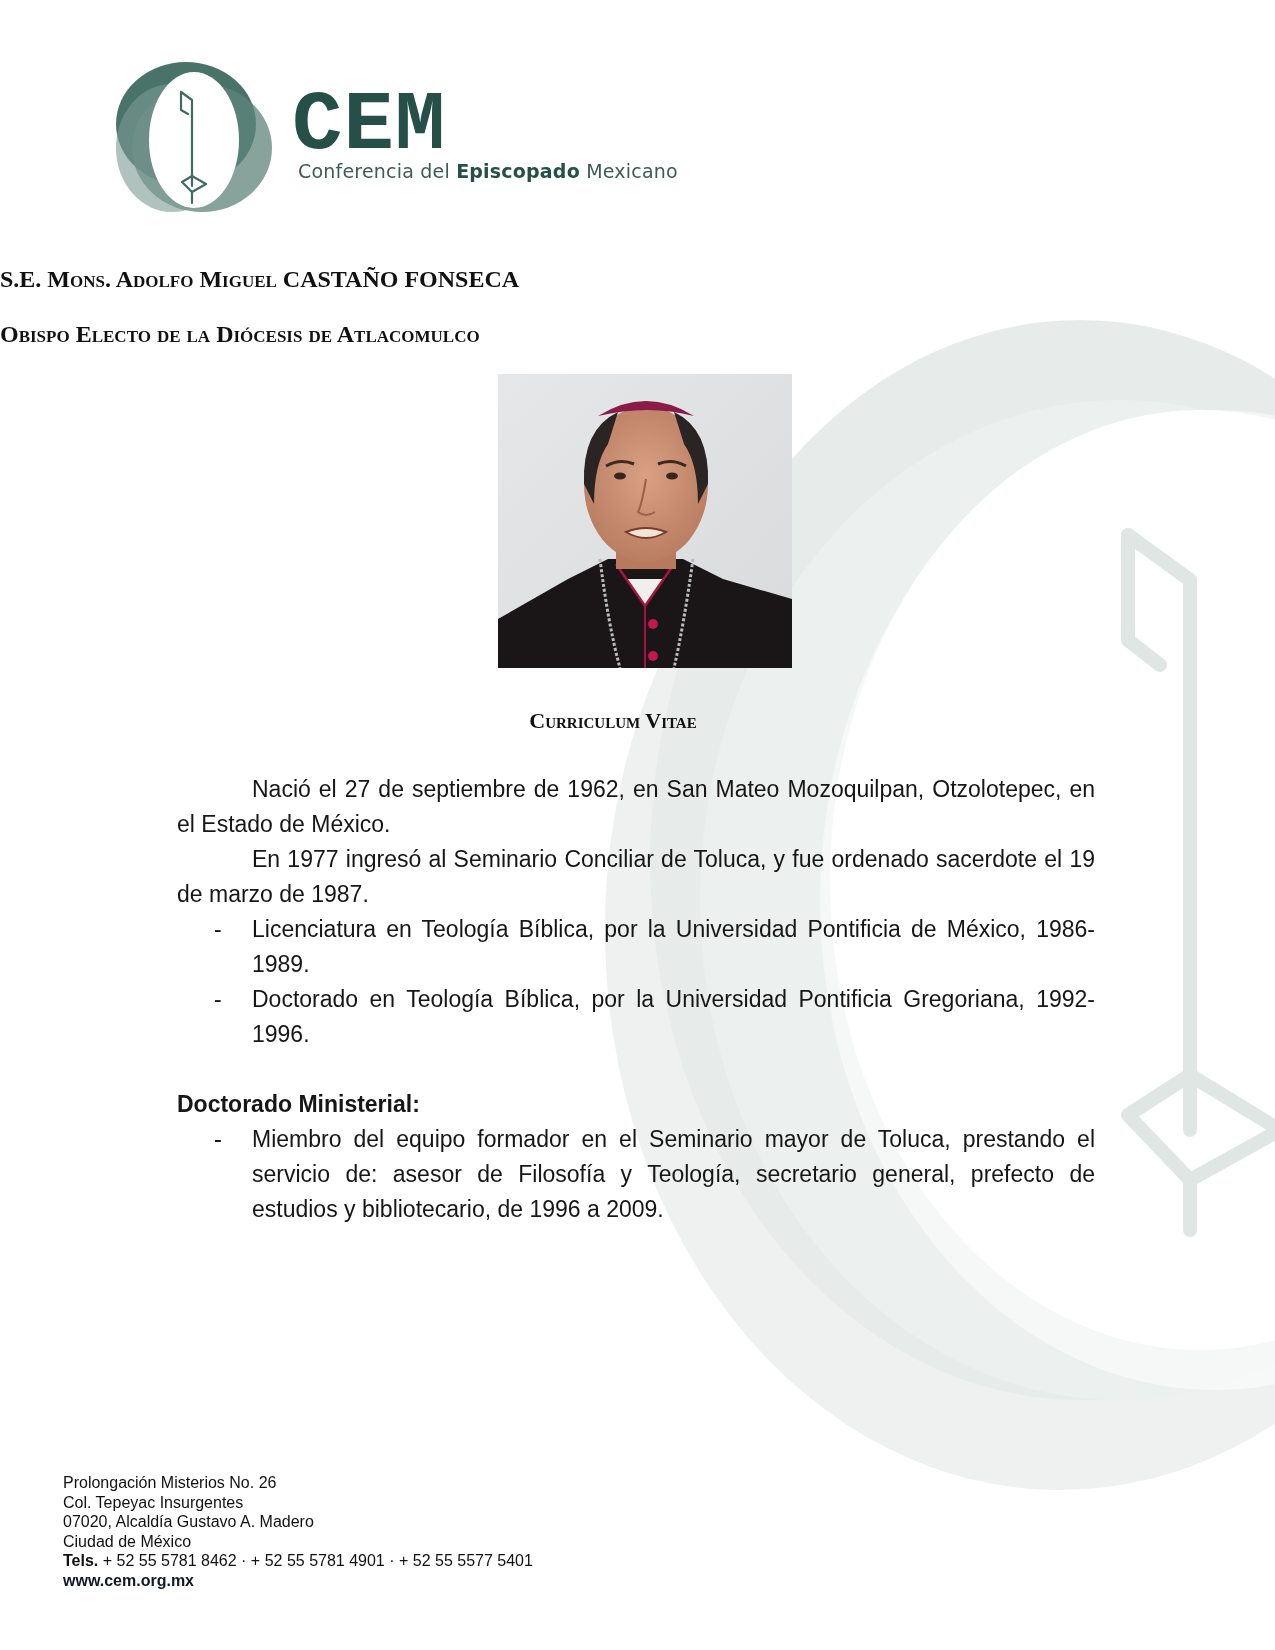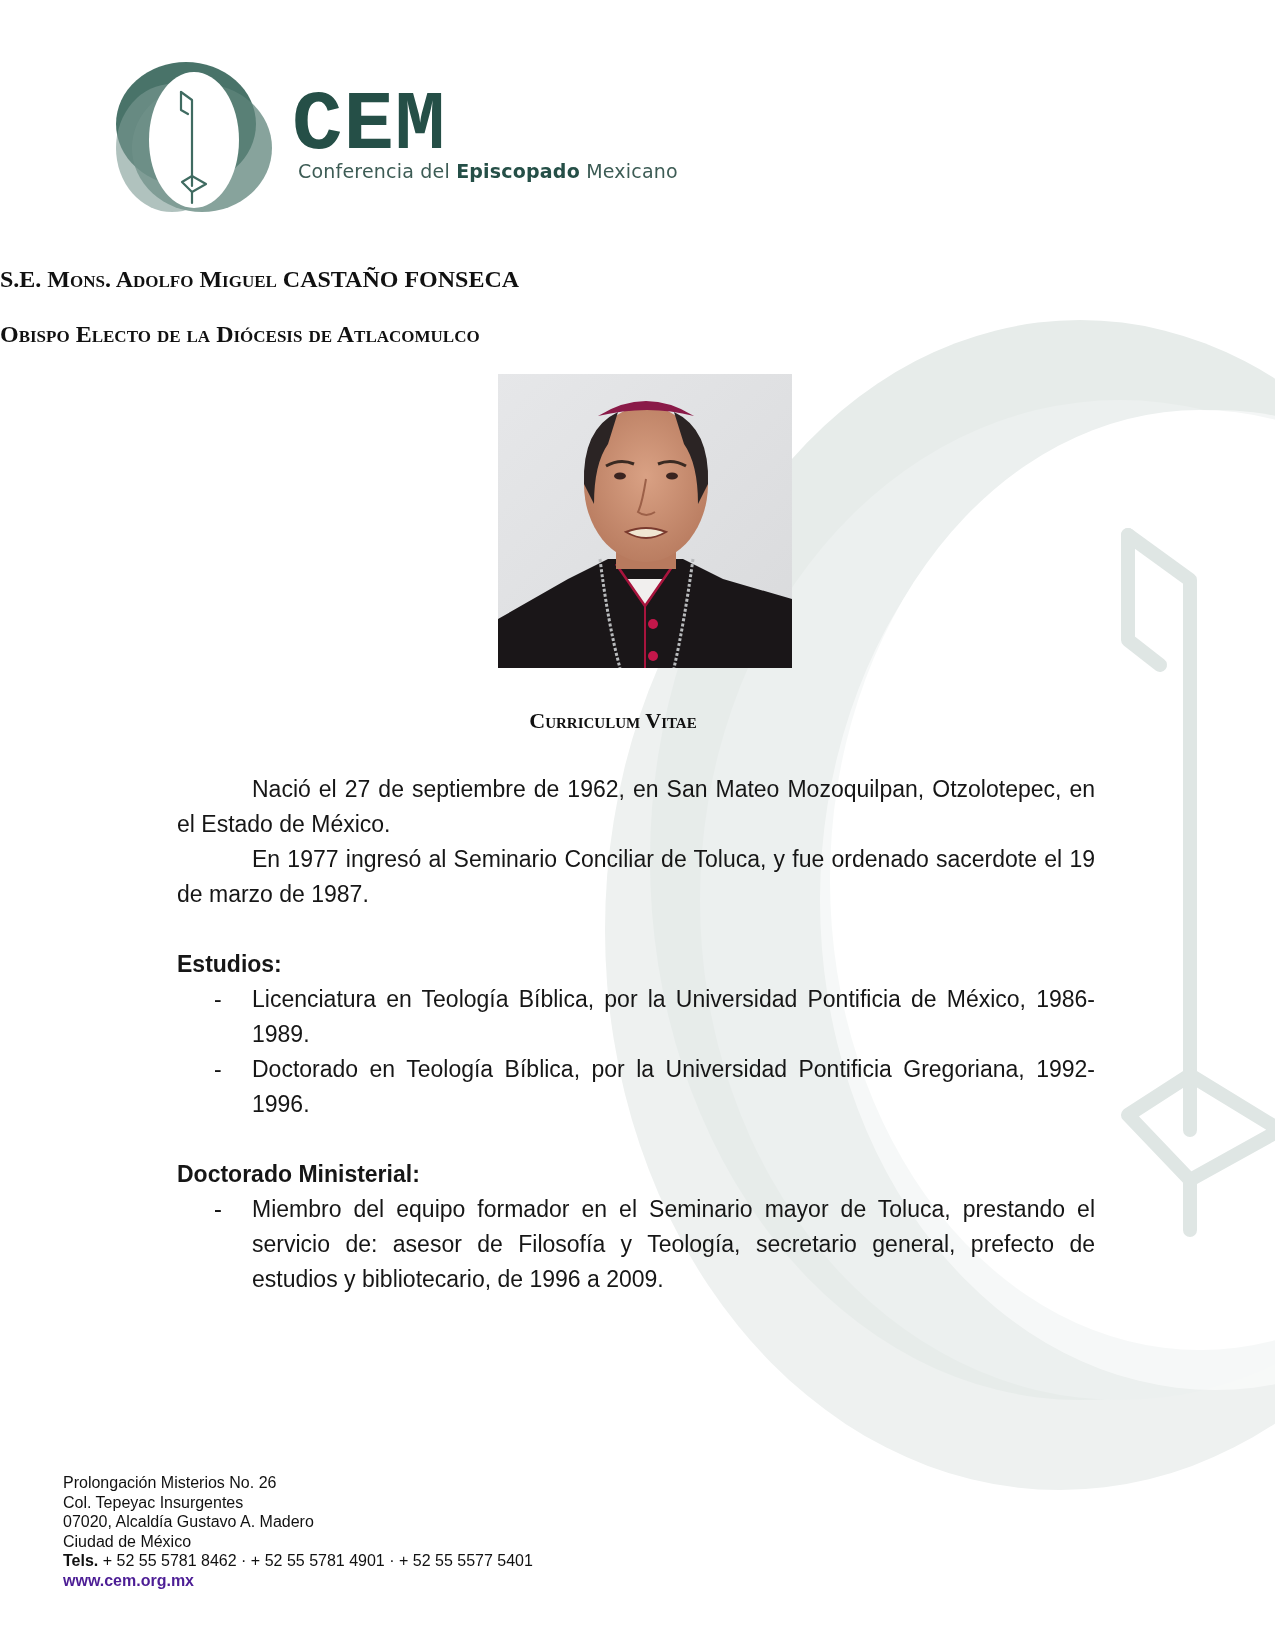--- a/index.html
+++ b/index.html
@@ -21,21 +21,21 @@
                 font-variant:small-caps; font-size:22px; }
   .body { position:absolute; left:177px; width:918px; top:772px; font-size:23px; line-height:35px;
           font-family:Liberation Sans, sans-serif; color:#161616; }
   .body p { margin:0; text-align:justify; text-indent:75px; }
   .sec { font-weight:bold; margin-top:35px; }
   .list { margin:0; padding:0; list-style:none; }
   .list li { position:relative; padding-left:75px; text-align:justify; }
   .list li .dash { position:absolute; left:37px; top:0; }
   .footer { position:absolute; left:63px; top:1473px; font-family:"Liberation Sans", sans-serif; font-size:16px;
             line-height:19.5px; color:#111; }
-  .footer .web { color:#4c1d95; font-weight:bold; }
+  .footer .web { color:#0f172a; font-weight:bold; }
 </style>
 </head>
 <body>
 
 <svg class="watermark" viewBox="0 0 1275 1650" xmlns="http://www.w3.org/2000/svg">
   <defs>
     <clipPath id="pg">
         <rect x="0" y="0" width="1275" height="1650"></rect>
       </clipPath>
   </defs>
@@ -110,21 +110,20 @@
     <path d="M128 158 Q148 150 168 158 Q148 170 128 158 Z" fill="#f0e6d2" stroke="#7a3a2e" stroke-width="2"></path>
   </svg>
 </div>
 
 <div class="cv-heading">Curriculum Vitae</div>
 
 <div class="body">
   <p>Nació el 27 de septiembre de 1962, en San Mateo Mozoquilpan, Otzolotepec, en el Estado de México.</p>
   <p>En 1977 ingresó al Seminario Conciliar de Toluca, y fue ordenado sacerdote el 19 de marzo de 1987.</p>
 
-  <div class="sec">Estudios:</div>
   <ul class="list">
     <li><span class="dash">-</span><span>Licenciatura en Teología Bíblica, por la Universidad Pontificia de México, 1986-1989.</span></li>
     <li><span class="dash">-</span><span>Doctorado en Teología Bíblica, por la Universidad Pontificia Gregoriana, 1992-1996.</span></li>
   </ul>
 
   <div class="sec">Doctorado Ministerial:</div>
   <ul class="list">
     <li><span class="dash">-</span></li>
     <li><span class="dash">-</span><span>Miembro del equipo formador en el Seminario mayor de Toluca, prestando el servicio de: asesor de Filosofía y Teología, secretario general, prefecto de estudios y bibliotecario, de 1996 a 2009.</span></li>
   </ul>

